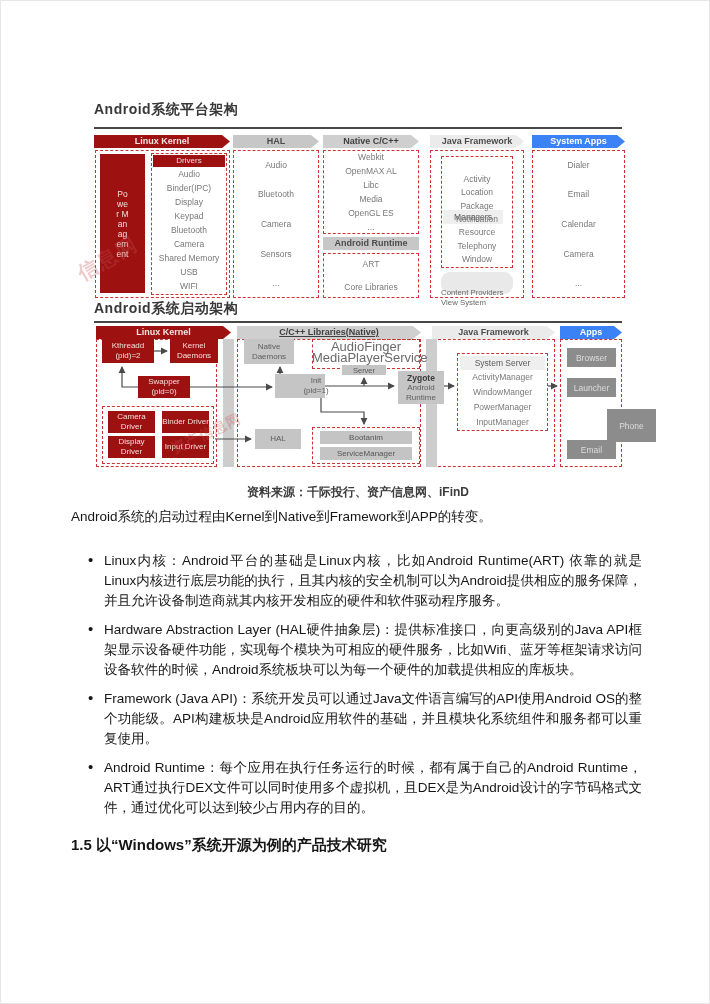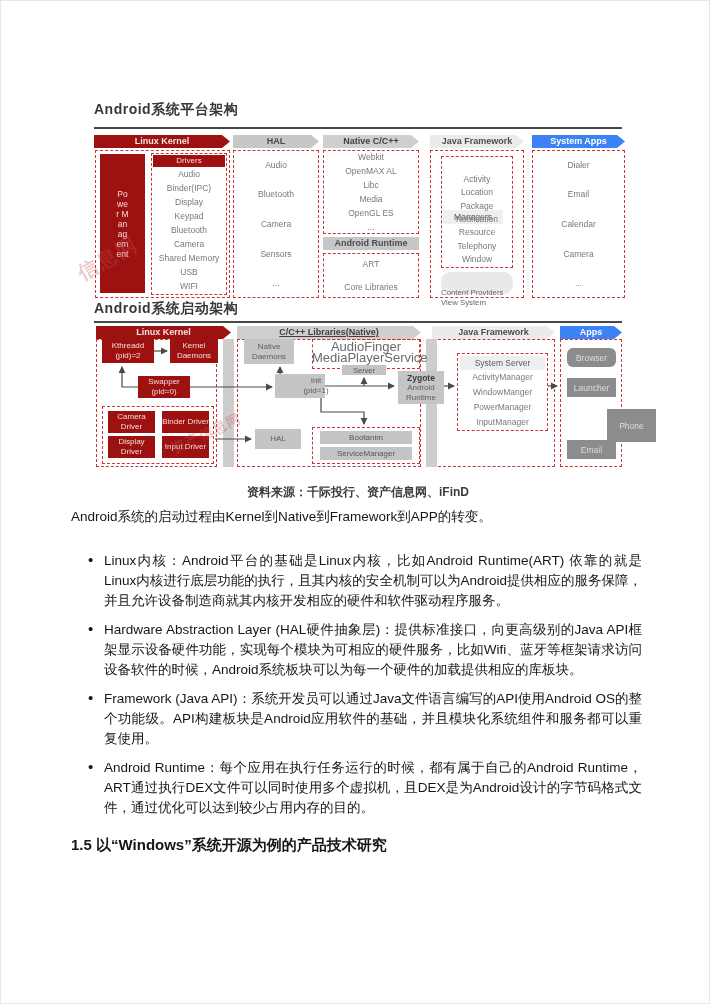--- a/index.html
+++ b/index.html
@@ -177,21 +177,21 @@
 
   <div class="dashed" style="left:363px;top:28px;width:91px;height:78px;"></div>
   <div class="lighthead" style="position:absolute;left:366px;top:31px;width:85px;height:14px;z-index:3;">System Server</div>
   <div class="col-list" style="left:363px;top:45px;width:91px;height:59px;">
     <span>ActivityManager</span>
     <span>WindowManger</span>
     <span>PowerManager</span>
     <span>InputManager</span>
   </div>
 
-  <div class="darkbox node" style="left:473px;top:23px;width:49px;height:19px;border-radius:6px;">Browser</div>
+  <div class="darkbox node" style="left:473px;top:23px;width:49px;height:19px;">Browser</div>
   <div class="darkbox node" style="left:473px;top:53px;width:49px;height:19px;">Launcher</div>
   <div class="darkbox node" style="left:473px;top:84px;width:49px;height:33px;margin-left:40px;">Phone</div>
   <div class="darkbox node" style="left:473px;top:115px;width:49px;height:19px;">Email</div>
 
   <svg class="arrows" width="532" height="146" viewBox="0 0 532 146">
     <defs>
       <marker id="ah" viewBox="0 0 8 8" refX="7" refY="4" markerWidth="6" markerHeight="6" orient="auto">
         <path d="M0,0 L8,4 L0,8 Z" fill="#4a4a4a"></path>
       </marker>
     </defs>

